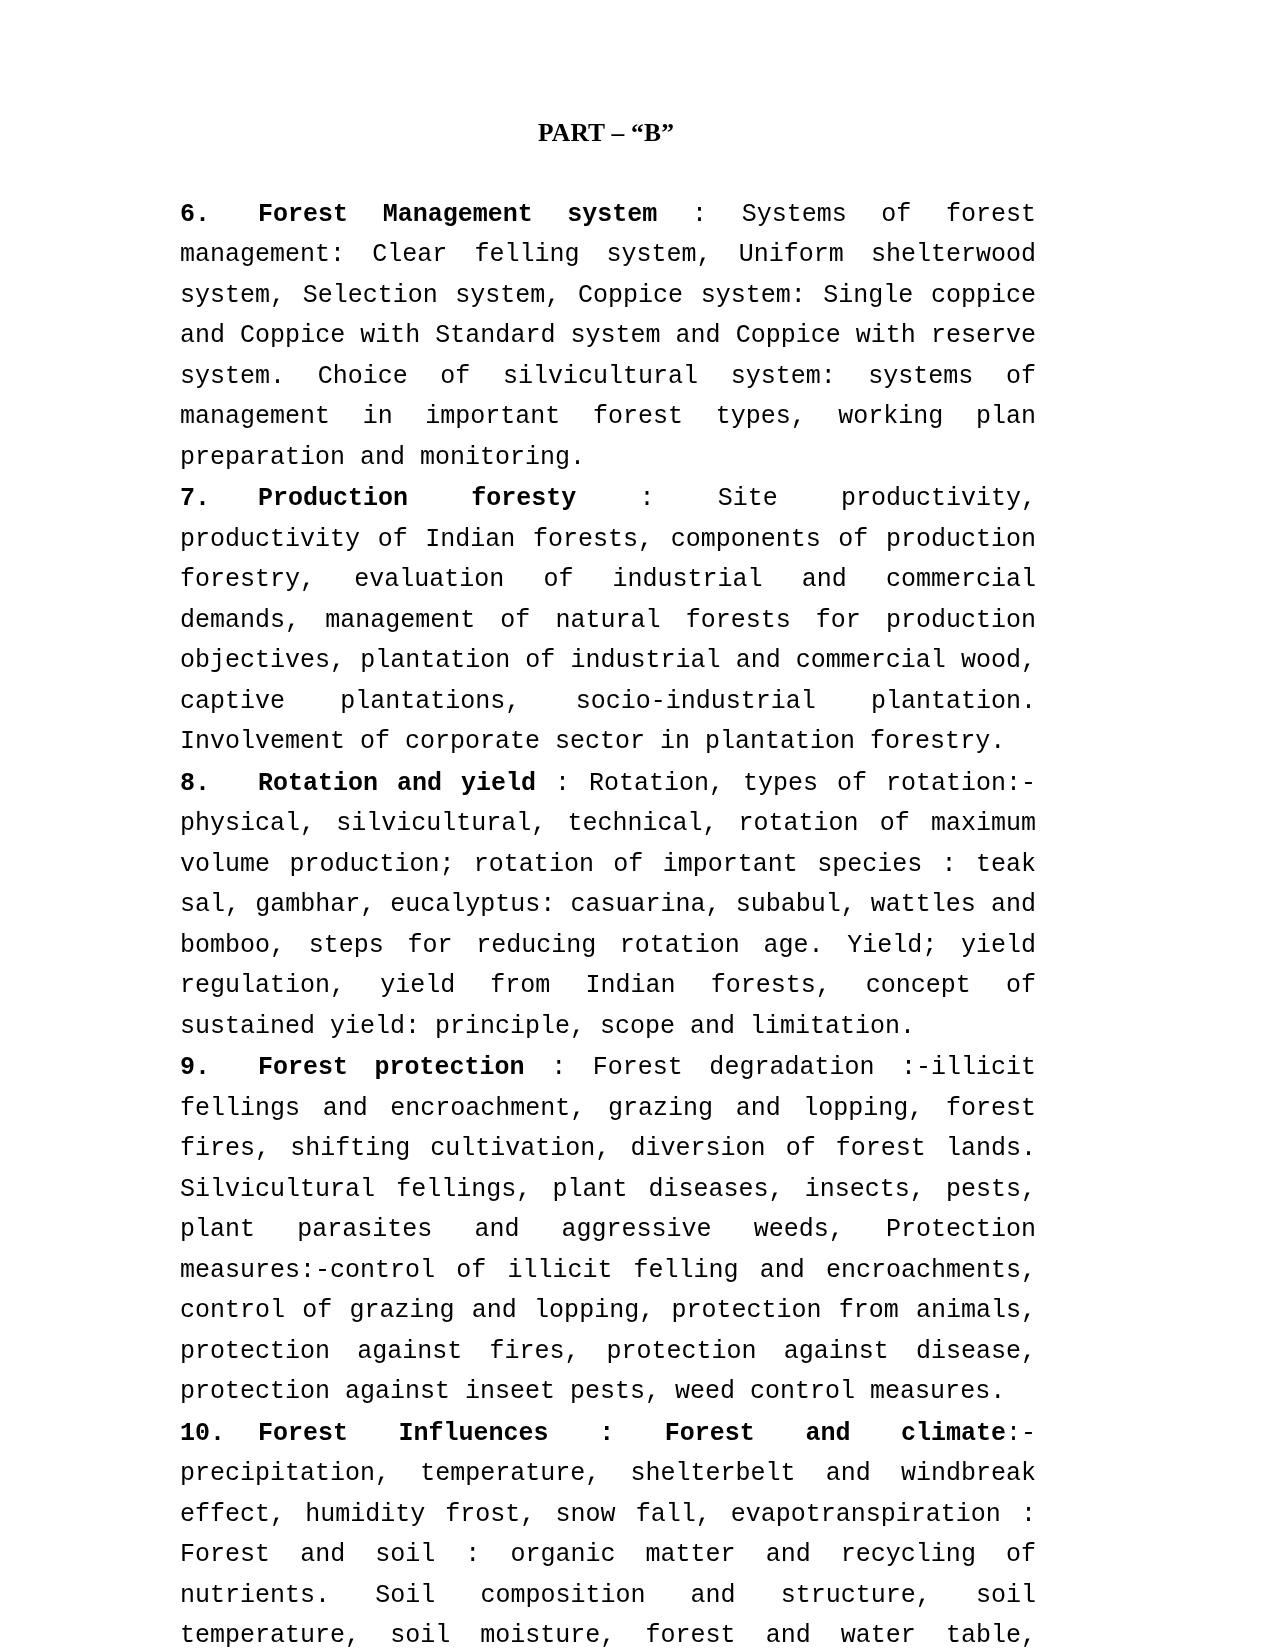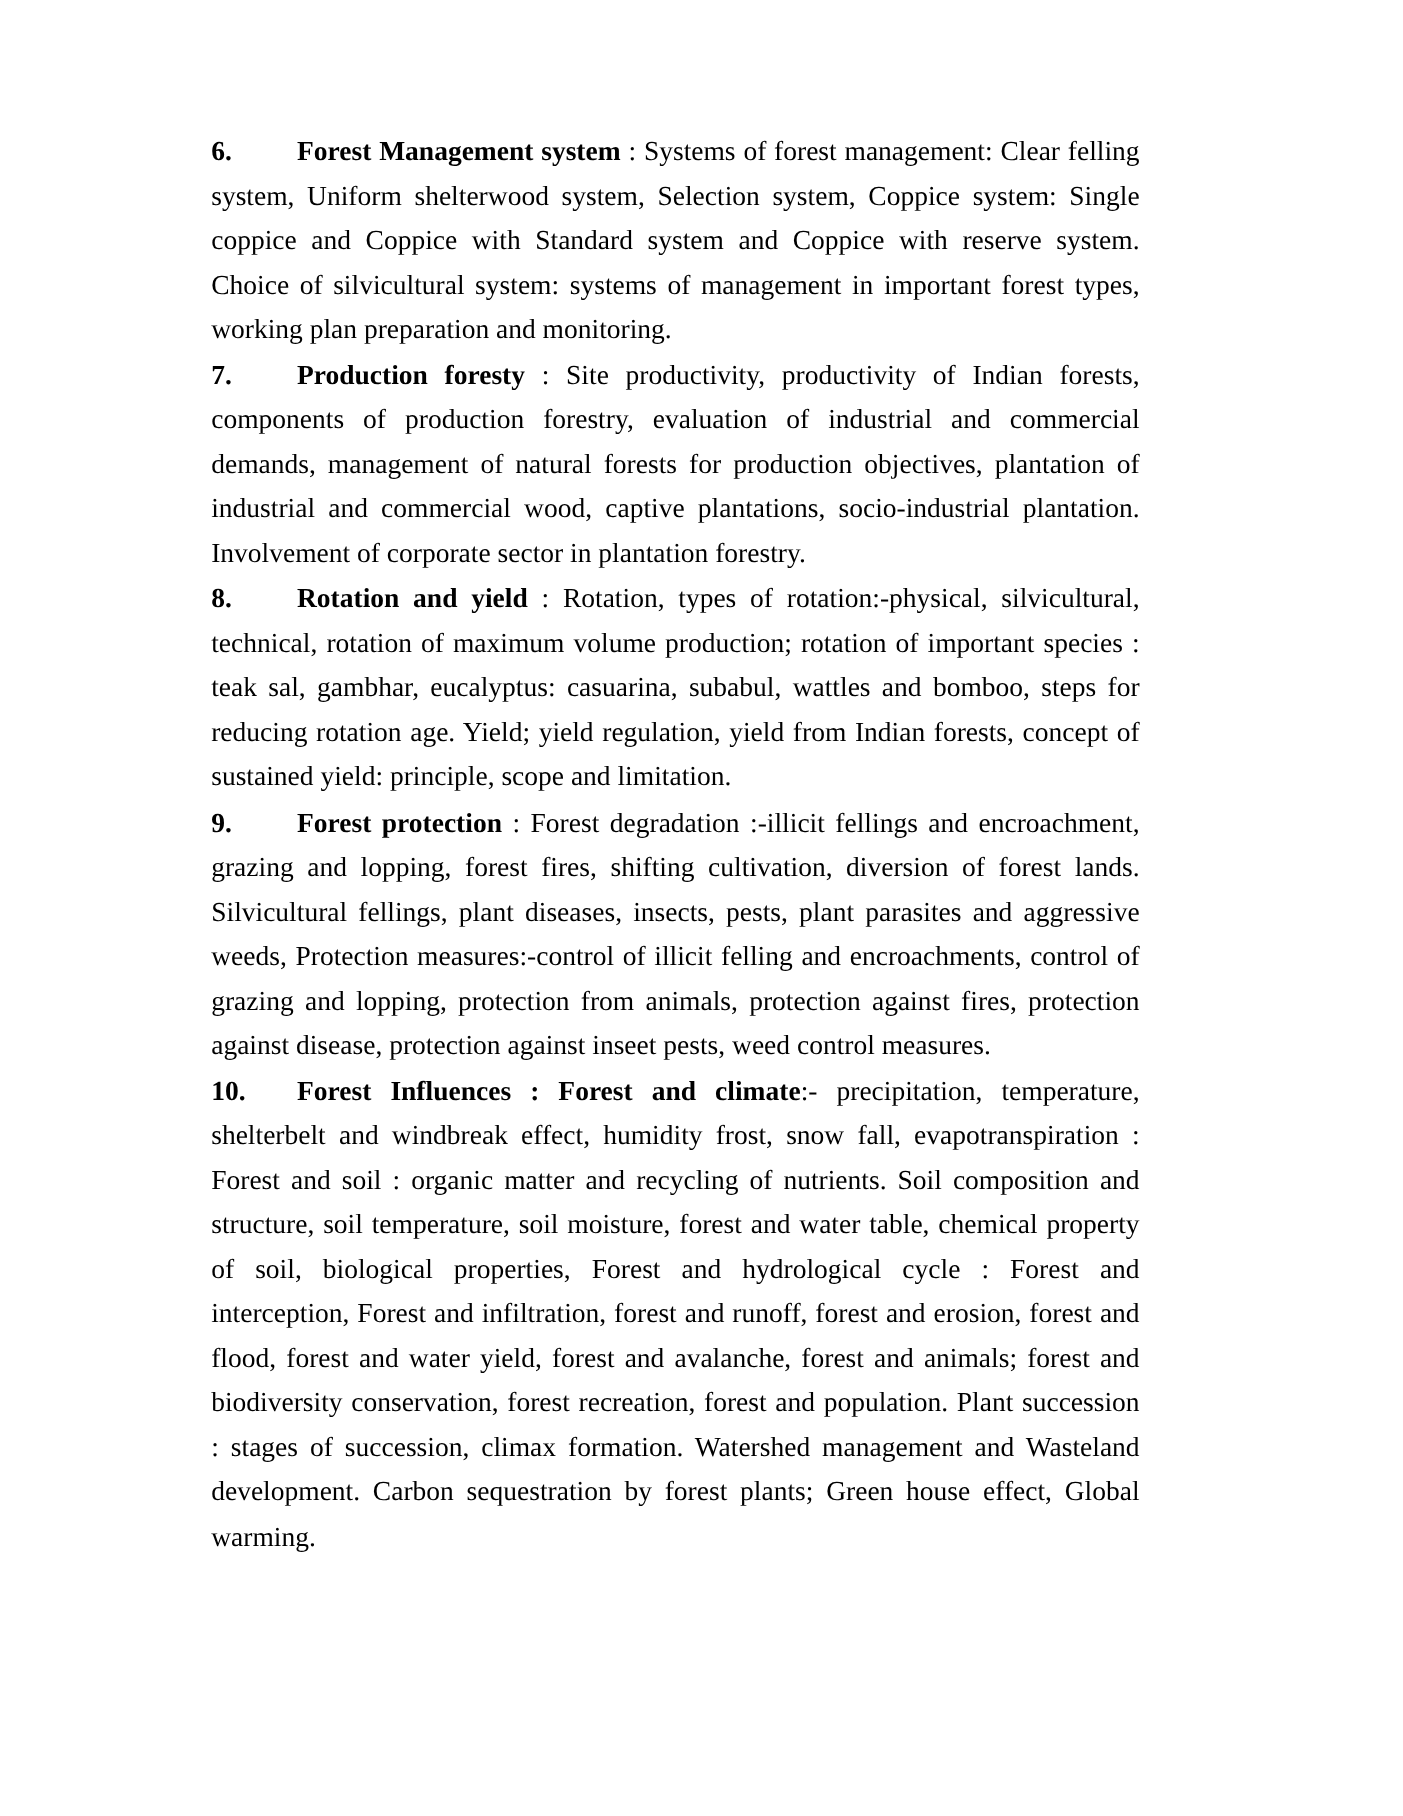--- a/index.html
+++ b/index.html
@@ -34,42 +34,44 @@
     font-size: 25.5px;
     letter-spacing: 0.2px;
     margin: 0 0 46px 0;
     line-height: 1.2;
   }
   .item {
     text-align: justify;
     text-justify: inter-word;
     font-size: 25px;
     line-height: 40.5px;
-    margin: 0 0 1px 16px;
+    margin: 0 0 1px 4px;
     text-indent: 0;
     hyphens: none;
+    font-family: Liberation Mono, monospace;
   }
   .num {
     font-weight: bold;
     display: inline-block;
     width: 78px;
   }
   .lead {
     font-weight: bold;
   }
   .body-text {
     font-weight: normal;
   }
 </style>
 </head>
 <body>
 
 <div class="page">
   <div class="content">
 
+    <div class="doc-title">PART – “B”</div>
 
     <p class="item">
       <span class="num">6.</span><span class="lead">Forest Management system</span><span class="body-text"> : Systems of forest management: Clear felling system, Uniform shelterwood system, Selection system, Coppice system: Single coppice and Coppice with Standard system and Coppice with reserve system. Choice of silvicultural system: systems of management in important forest types, working plan preparation and monitoring.</span>
     </p>
 
     <p class="item">
       <span class="num">7.</span><span class="lead">Production foresty</span><span class="body-text"> : Site productivity, productivity of Indian forests, components of production forestry, evaluation of industrial and commercial demands, management of natural forests for production objectives, plantation of industrial and commercial wood, captive plantations, socio-industrial plantation. Involvement of corporate sector in plantation forestry.</span>
     </p>
 
     <p class="item">

